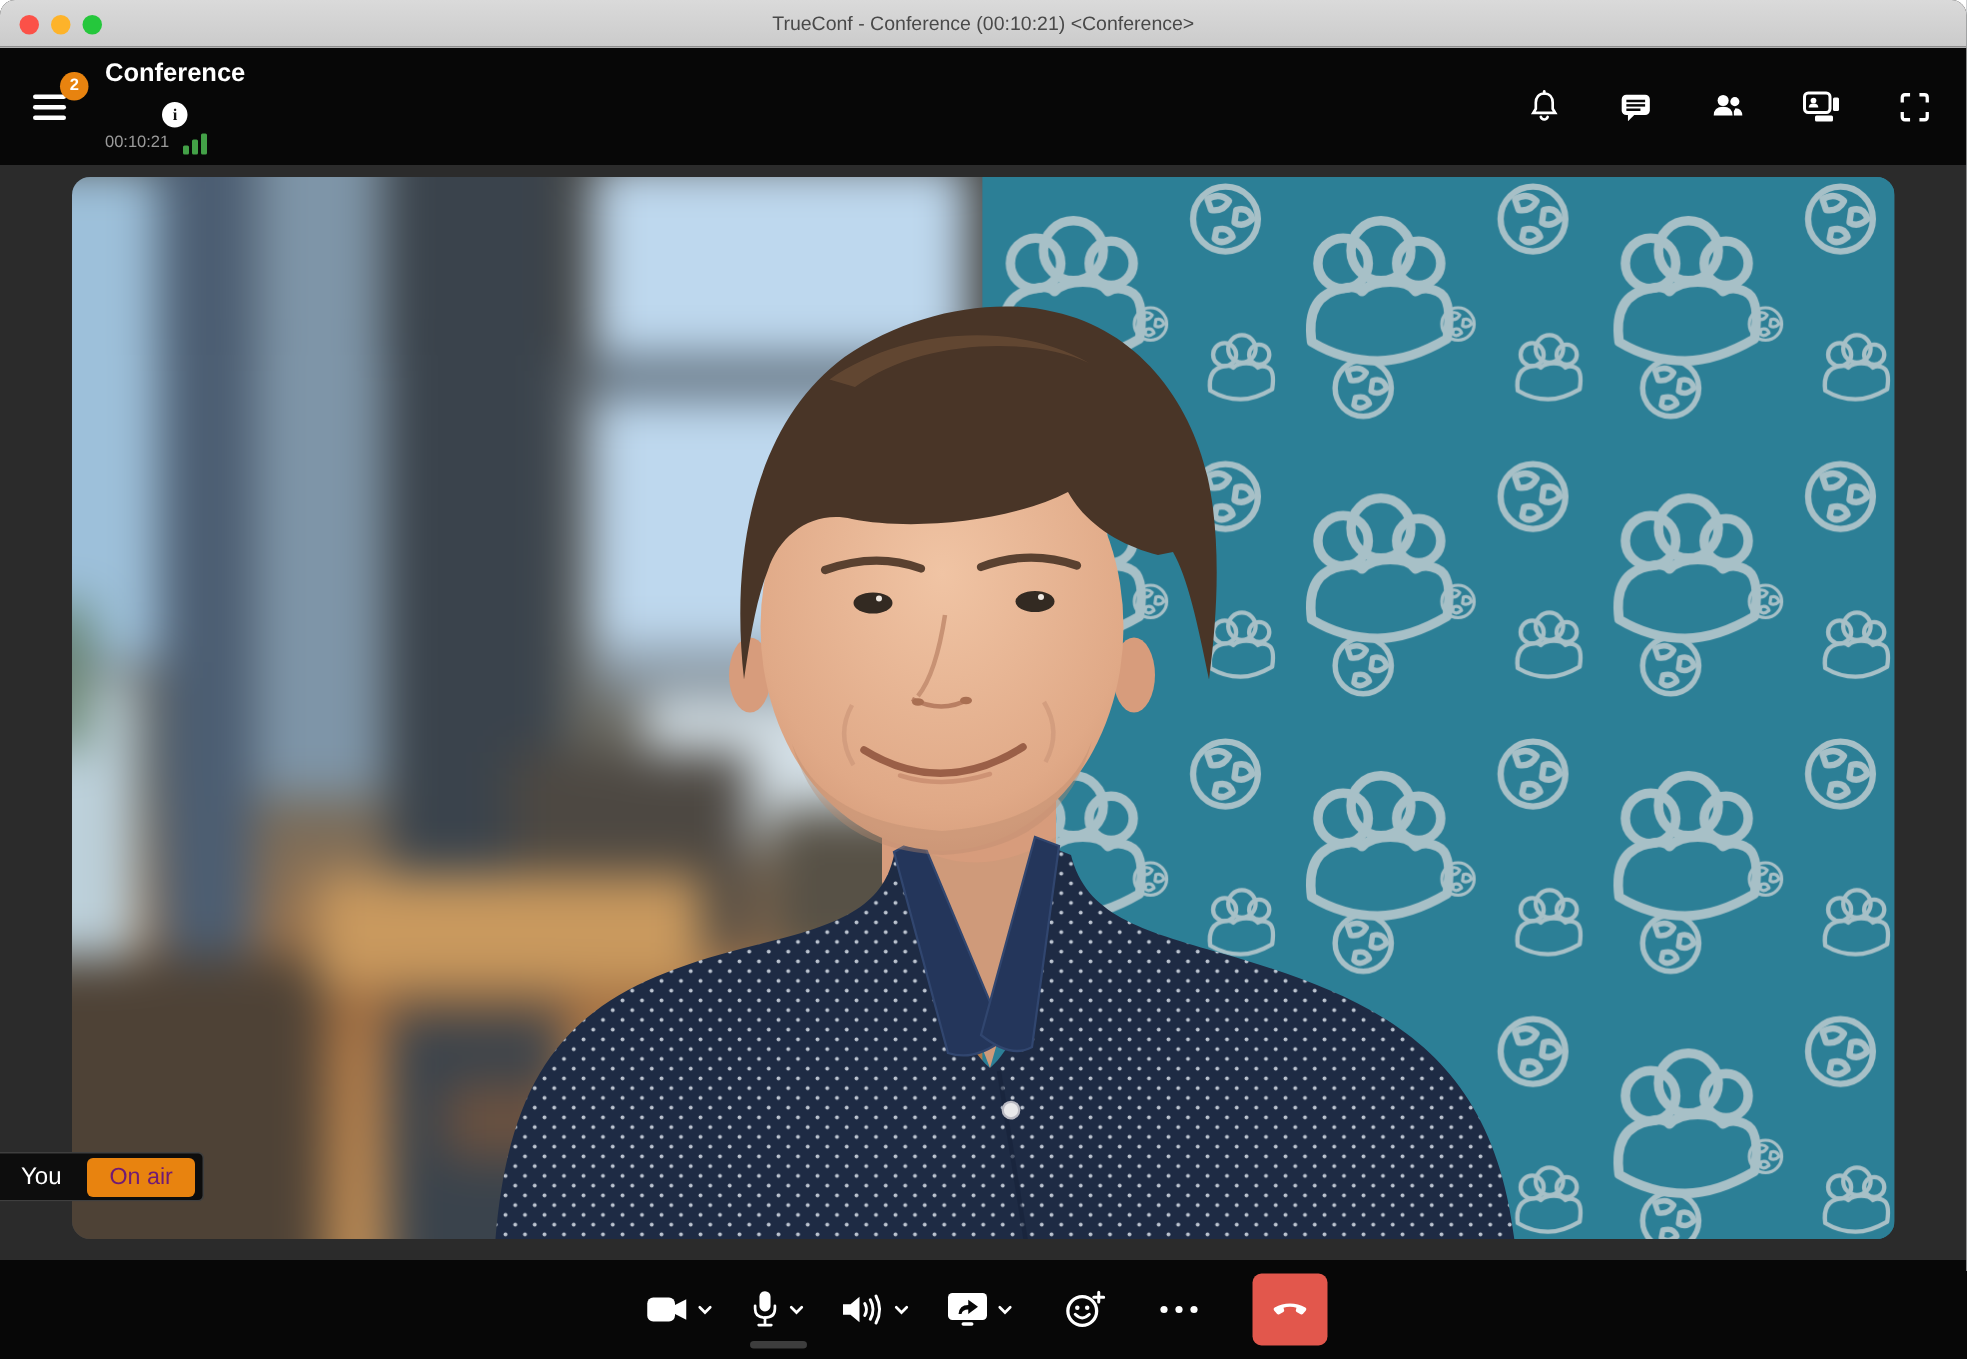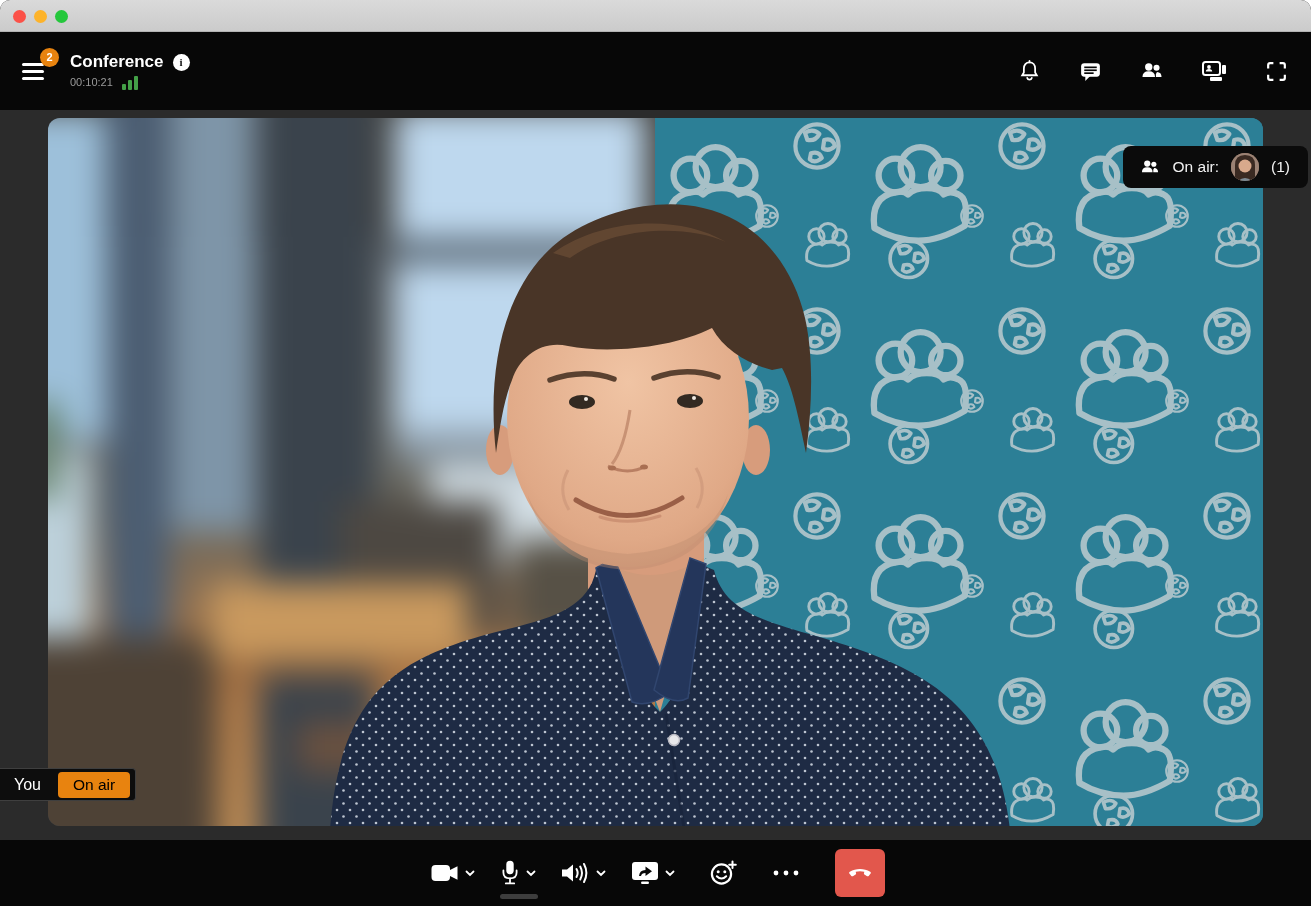--- a/index.html
+++ b/index.html
@@ -19,21 +19,21 @@
   .light.green{background:#25c73c;}
   .win-title{width:100%;text-align:center;font-size:13px;color:#494949;}
   
   .header{height:78px;background:#070707;display:flex;align-items:center;justify-content:space-between;padding:0 22px;}
   .header-left{display:flex;align-items:center;gap:22px;}
   .hamburger{position:relative;width:26px;padding:0;background:none;border:none;cursor:pointer;}
   .hamburger .line{width:22px;height:3px;background:#fff;border-radius:2px;margin:4px 0;}
   .menu-badge{position:absolute;top:-11px;right:-11px;width:19px;height:19px;border-radius:50%;
     background:#E8830F;color:#fff;font-size:11px;font-weight:bold;display:flex;align-items:center;justify-content:center;}
   .conf-block{display:flex;flex-direction:column;gap:3px;}
-  .conf-row1{display:flex;align-items:center;gap:9px;}
+  .conf-row1{display:flex;align-items:center;gap:9px;flex-direction:column;}
   .conf-title{color:#fff;font-size:17px;font-weight:bold;}
   .info-icon{width:17px;height:17px;border-radius:50%;background:#fff;color:#111;font-size:11px;font-weight:bold;
     display:flex;align-items:center;justify-content:center;cursor:pointer;font-family:"Liberation Serif",serif;}
   .conf-row2{display:flex;align-items:flex-end;gap:9px;}
   .timer{color:#9a9a9a;font-size:11px;line-height:15px;}
   .signal{display:flex;align-items:flex-end;gap:2px;height:14px;}
   .signal .bar{width:4px;background:#43A047;border-radius:1px;}
   .signal .b1{height:6px;} .signal .b2{height:10px;} .signal .b3{height:14px;}
   .header-right{display:flex;align-items:center;gap:36px;}
   .hbtn{background:none;border:none;padding:0;cursor:pointer;display:flex;align-items:center;}
@@ -50,21 +50,21 @@
   .onair-panel{position:absolute;right:3px;top:36px;height:42px;z-index:6;background:#0b0b0b;border-radius:8px;
     display:flex;align-items:center;gap:12px;padding:0 18px 0 16px;cursor:pointer;}
   .onair-label{color:#f2f2f2;font-size:15.5px;}
   .onair-count{color:#f2f2f2;font-size:15.5px;}
   .avatar{width:28px;height:28px;border-radius:50%;overflow:hidden;background:#8a6b57;}
   
   .self-badge{position:absolute;left:0;top:658px;height:33px;z-index:6;background:#0d0d0d;
     border:1px solid #3f3f3f;border-left:none;border-radius:0 4px 4px 0;
     display:flex;align-items:center;padding:0 5px 0 14px;}
   .self-name{color:#fff;font-size:16px;margin-right:17px;}
-  .self-status{background:#E8830F;color:#000000;font-size:15.5px;height:26px;padding:0 15px;border-radius:4px;
+  .self-status{background:#E8830F;color:#701a75;font-size:15.5px;height:26px;padding:0 15px;border-radius:4px;
     display:flex;align-items:center;}
   
   .controlbar{height:66px;background:#070707;display:flex;align-items:center;justify-content:center;gap:17px;}
   .cbtn{position:relative;background:none;border:none;padding:4px;display:flex;align-items:center;gap:6px;cursor:pointer;}
   .chev{display:flex;align-items:center;}
   .mic-level{position:absolute;left:4px;top:calc(100% + 3px);width:38px;height:5px;background:#3d3d3d;border-radius:3px;overflow:hidden;}
   .mic-level .fill{height:100%;background:#2E7D95;border-radius:3px;}
   .hangup{width:50px;height:48px;border-radius:6px;background:#E2574C;border:none;cursor:pointer;
     display:flex;align-items:center;justify-content:center;margin-left:14px;}
   .gap-l{margin-left:10px;}
@@ -73,20 +73,21 @@
 <body>
 
 <div class="window">
 
   <div class="titlebar">
     <div class="traffic">
       <span class="light red"></span>
       <span class="light yellow"></span>
       <span class="light green"></span>
     </div>
+    <div class="win-title">TrueConf - Conference (00:10:21) &lt;Conference&gt;</div>
   </div>
 
   <div class="header">
     <div class="header-left">
       <button class="hamburger">
         <div class="line"></div>
         <div class="line"></div>
         <div class="line"></div>
         <span class="menu-badge">2</span>
       </button>
@@ -257,38 +258,20 @@
         <ellipse cx="564" cy="350" rx="4" ry="2.5" fill="#a96f52"></ellipse>
         <ellipse cx="596" cy="349" rx="4" ry="2.5" fill="#a96f52"></ellipse>
 
         <path d="M520 352 Q509 372 521 392" stroke="#cf9a7c" stroke-width="3" fill="none" opacity="0.8"></path>
         <path d="M648 350 Q660 370 649 390" stroke="#cf9a7c" stroke-width="3" fill="none" opacity="0.8"></path>
         <path d="M528 382 Q580 414 634 380" stroke="#9a5f47" stroke-width="5" stroke-linecap="round" fill="none"></path>
         <path d="M552 399 Q580 408 612 398" stroke="#c4876b" stroke-width="3" stroke-linecap="round" fill="none" opacity="0.7"></path>
       </svg>
     </div>
 
-    <div class="onair-panel">
-      <svg width="22" height="22" viewBox="0 0 24 24" fill="#fff">
-        <circle cx="9" cy="8.3" r="3.4"></circle>
-        <circle cx="16.2" cy="9" r="2.8"></circle>
-        <path d="M3.2 17.6 Q3.2 12.2 9 12.2 Q14.8 12.2 14.8 17.6 Z"></path>
-        <path d="M15.6 17.6 L20.8 17.6 Q20.8 13.2 16.6 13 Q16.2 14 15.6 14.8 Z"></path>
-      </svg>
-      <span class="onair-label">On air:</span>
-      <span class="avatar">
-        <svg width="28" height="28" viewBox="0 0 28 28">
-          <rect width="28" height="28" fill="#9b8274"></rect>
-          <path d="M4 28 L4 12 Q4 2 14 2 Q24 2 24 12 L24 28 Z" fill="#3a2a22"></path>
-          <circle cx="14" cy="13" r="6.5" fill="#d8a98c"></circle>
-          <path d="M7 28 Q14 22 21 28 Z" fill="#7d8a93"></path>
-        </svg>
-      </span>
-      <span class="onair-count">(1)</span>
-    </div>
 
     <div class="self-badge">
       <span class="self-name">You</span>
       <span class="self-status">On air</span>
     </div>
   </div>
 
   <div class="controlbar">
     <button class="cbtn">
       <svg width="28" height="20" viewBox="0 0 28 20">

